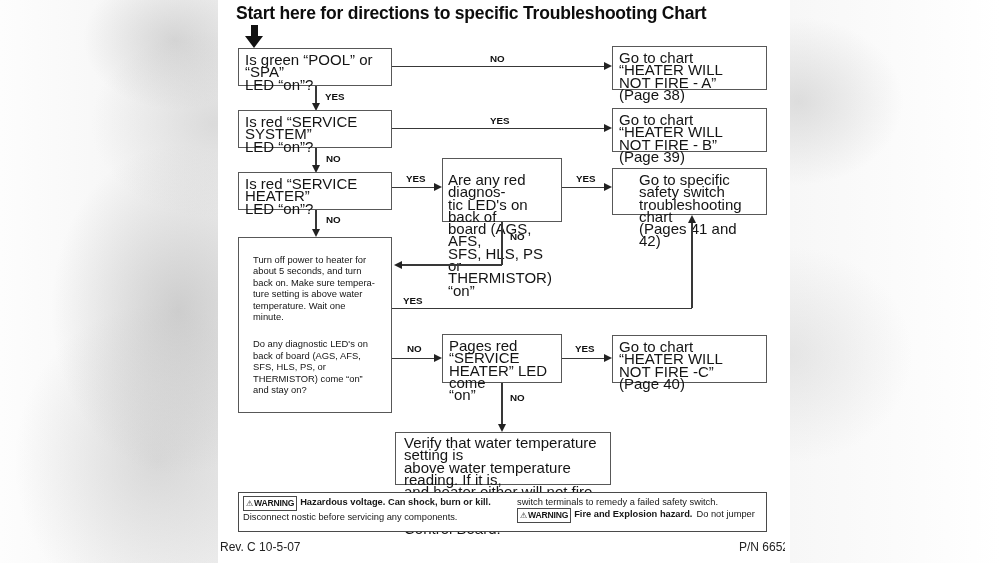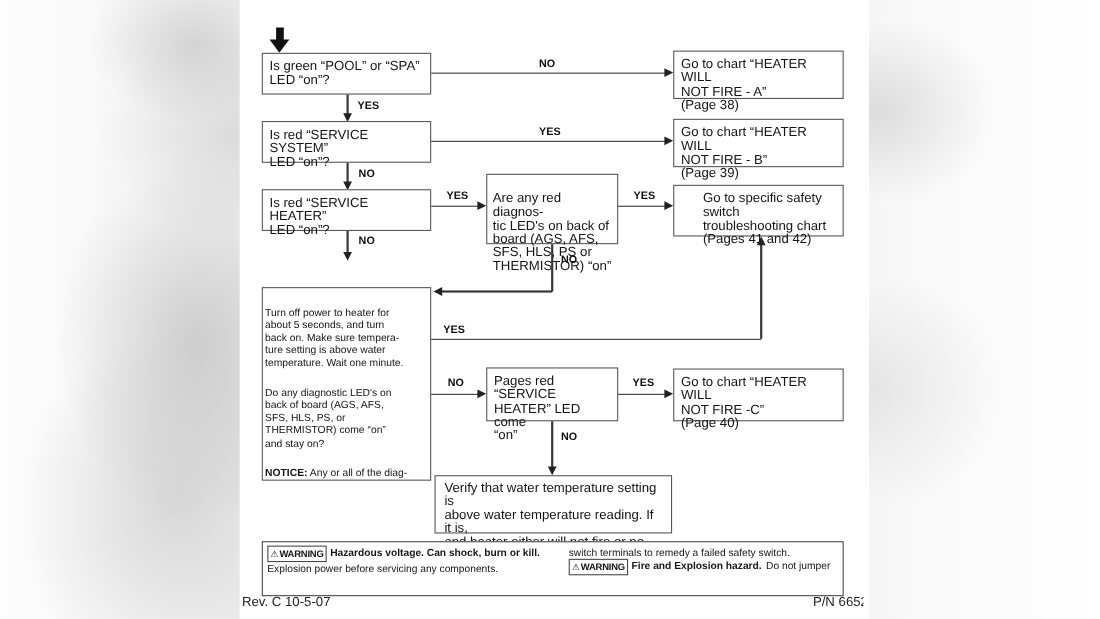--- a/index.html
+++ b/index.html
@@ -23,54 +23,55 @@
   .title{position:absolute;left:18px;top:3px;font-size:17.5px;font-weight:bold;
          letter-spacing:-0.2px;white-space:nowrap;color:#0d0d0d;}
 
   
   .sa-shaft{position:absolute;left:33px;top:25px;width:7px;height:13px;background:#111;}
   .sa-head{position:absolute;left:27px;top:36px;width:0;height:0;
            border-left:9.5px solid transparent;border-right:9.5px solid transparent;
            border-top:12px solid #111;}
 
   .fbox{position:absolute;box-sizing:border-box;border:1.5px solid #585858;background:#fff;
-        font-size:12px;line-height:12.3px;padding:5px 6px;white-space:pre-line;color:#141414;}
-  .big{line-height:11.5px;font-size:9.4px;padding:4px 2px;overflow:hidden;margin-top:24px;}
+        font-size:15px;line-height:12.3px;padding:5px 6px;white-space:pre-line;color:#141414;}
+  .big{line-height:11.5px;font-size:9.4px;padding:4px 14px;overflow:hidden;}
   .big p{margin:0;white-space:pre-line;}
   .big p + p{margin-top:4px;}
 
   .hline,.vline{position:absolute;background:#383838;}
   .hline{height:1.5px;}
   .vline{width:1.5px;}
   .ah-r{position:absolute;width:0;height:0;border-top:4px solid transparent;border-bottom:4px solid transparent;border-left:8px solid #222;}
   .ah-l{position:absolute;width:0;height:0;border-top:4px solid transparent;border-bottom:4px solid transparent;border-right:8px solid #222;}
   .ah-d{position:absolute;width:0;height:0;border-left:4px solid transparent;border-right:4px solid transparent;border-top:8px solid #222;}
   .ah-u{position:absolute;width:0;height:0;border-left:4px solid transparent;border-right:4px solid transparent;border-bottom:8px solid #222;}
   .elabel{position:absolute;font-size:9.8px;font-weight:bold;color:#0f0f0f;}
 
-  .warnbox{position:absolute;left:20px;top:492px;width:529px;height:50px;box-sizing:border-box;
+  .warnbox{position:absolute;left:20px;top:492px;width:529px;height:40px;box-sizing:border-box;
            border:1.2px solid #4a4a4a;background:#fff;}
   .warn-col{position:absolute;top:3px;font-size:9.3px;line-height:12px;color:#161616;}
   .wlabel{display:inline-block;border:1px solid #4a4a4a;padding:0 2px;font-size:8.6px;
           font-weight:bold;margin-right:3px;vertical-align:-1px;letter-spacing:-0.2px;}
   .wicon{font-size:8px;margin-right:1px;}
   .wbold{font-weight:bold;}
   .wtail{margin-left:4px;}
 
   .footer{position:absolute;font-size:12px;color:#222;white-space:nowrap;}
 </style>
 </head>
 <body>
 
 <div class="canvas">
   <div class="bg-left"></div>
   <div class="bg-right"></div>
 
   <div class="page">
 
+    <div class="title">Start here for directions to specific Troubleshooting Chart</div>
 
     <div class="sa-shaft"></div>
     <div class="sa-head"></div>
 
     <div class="fbox" style="left:20px;top:48px;width:154px;height:38px;">Is green “POOL” or “SPA”
 LED “on”?</div>
     <div class="hline" style="left:174px;top:65.5px;width:218px;"></div>
     <div class="ah-r" style="left:386px;top:62px;"></div>
     <div class="elabel" style="left:272px;top:53px;">NO</div>
     <div class="fbox" style="left:394px;top:46px;width:155px;height:44px;">Go to chart “HEATER WILL
@@ -166,21 +167,21 @@
     <div class="fbox" style="left:177px;top:432px;width:216px;height:53px;padding:4px 8px;">Verify that water temperature setting is
 above water temperature reading. If it is,
 and heater either will not fire or no red
 LED's come “on”, replace Control Board.</div>
 
     <div class="warnbox">
       <div class="warn-col" style="left:4px;width:268px;">
         <div>
           <span class="wlabel"><span class="wicon">⚠</span><span>WARNING</span></span><b class="wbold">Hazardous voltage. Can shock, burn or kill.</b><span class="wtail"></span>
         </div>
-        <div>Explosion power before servicing any components.</div>
+        <div>Disconnect nostic before servicing any components.</div>
       </div>
       <div class="warn-col" style="left:278px;width:246px;">
         <div>switch terminals to remedy a failed safety switch.</div>
         <div>
           <span class="wlabel"><span class="wicon">⚠</span><span>WARNING</span></span><b class="wbold">Fire and Explosion hazard.</b><span class="wtail">Do not jumper</span>
         </div>
       </div>
     </div>
 
     <div class="footer" style="left:2px;top:540px;">Rev. C  10-5-07</div>

